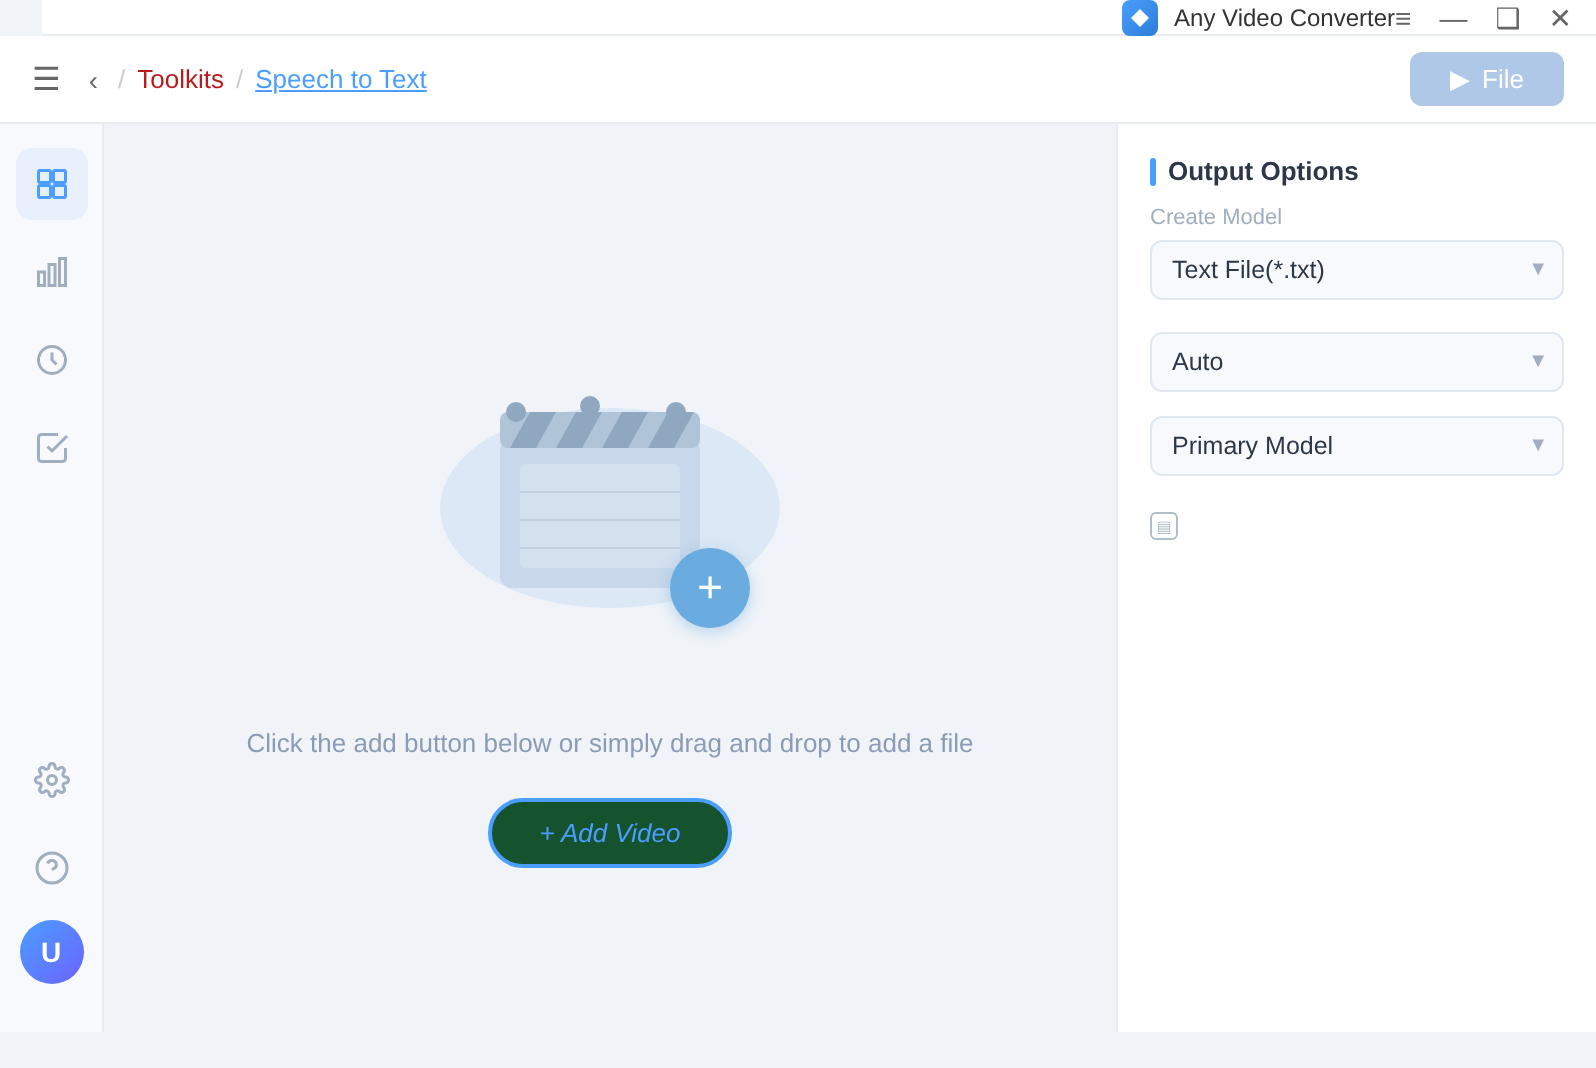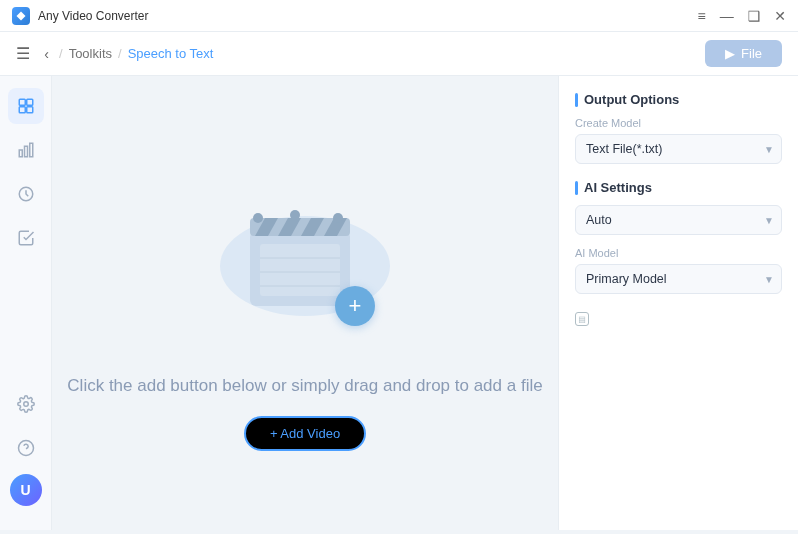--- a/index.html
+++ b/index.html
@@ -1,27 +1,28 @@
 <!DOCTYPE html>
 <html><head>
   <meta charset="utf-8">
   <style>
     * { box-sizing: border-box; margin: 0; padding: 0; }
     body { font-family: -apple-system, BlinkMacSystemFont, 'Segoe UI', sans-serif; background: #f0f4f8; width: 798px; height: 534px; overflow: hidden; }
 
     
     .title-bar {
-      height: 32px;
+      height: 18px;
       background: #ffffff;
       display: flex;
       align-items: center;
-      justify-content: space-between;
+      justify-content: flex-end;
       padding: 0 12px;
       border-bottom: 1px solid #e8edf2;
       user-select: none;
+      margin-left: 21px;
     }
     .title-bar-left {
       display: flex;
       align-items: center;
       gap: 8px;
     }
     .app-icon {
       width: 18px;
       height: 18px;
       background: linear-gradient(135deg, #4a9eff, #2d7dd6);
@@ -46,22 +47,22 @@
       height: 44px;
       background: #ffffff;
       display: flex;
       align-items: center;
       padding: 0 16px;
       gap: 10px;
       border-bottom: 1px solid #e8edf2;
     }
     .hamburger { font-size: 16px; color: #666; cursor: pointer; margin-right: 4px; }
     .breadcrumb { display: flex; align-items: center; gap: 6px; font-size: 13px; }
-    .breadcrumb-item { color: #737373; cursor: pointer; }
-    .breadcrumb-item.active { color: #4a9eff; }
+    .breadcrumb-item { color: #b91c1c; cursor: pointer; }
+    .breadcrumb-item.active { color: #4a9eff; text-decoration: underline; }
     .breadcrumb-sep { color: #ccc; }
     .back-btn { color: #666; font-size: 14px; cursor: pointer; }
     .start-btn {
       margin-left: auto;
       background: #b0c8e8;
       color: #ffffff;
       border: none;
       border-radius: 6px;
       padding: 6px 20px;
       font-size: 13px;
@@ -171,33 +172,33 @@
       border-radius: 50%;
       background: #6aacdf;
       display: flex; align-items: center; justify-content: center;
       color: white;
       font-size: 22px;
       font-weight: 300;
       z-index: 3;
       box-shadow: 0 2px 8px rgba(100,160,220,0.4);
     }
     .drop-hint {
-      font-size: 17px;
+      font-size: 13px;
       color: #8a9bb5;
       text-align: center;
     }
     .add-video-btn {
-      background: #000000;
+      background: #14532d;
       border: 2px solid #4a9eff;
       color: #4a9eff;
       border-radius: 20px;
       padding: 8px 24px;
       font-size: 13px;
       cursor: pointer;
-      display: flex; align-items: center; gap: 6px;
+      display: flex; align-items: center; gap: 6px; font-style: italic;
     }
 
     
     .right-panel {
       width: 240px;
       background: #ffffff;
       border-left: 1px solid #e8edf2;
       padding: 16px;
       display: flex;
       flex-direction: column;
@@ -403,39 +404,34 @@
             <option>Text File(*.txt)</option>
             <option>SRT File(*.srt)</option>
             <option>VTT File(*.vtt)</option>
           </select>
           <span class="select-arrow">▼</span>
         </div>
       </div>
     </div>
 
     <div>
-      <div class="section-header">
-        <div class="section-accent"></div>
-        <span>AI Settings</span>
-      </div>
       <div style="margin-bottom: 12px;">
         <div class="select-wrapper">
           <select class="select-box">
             <option>Auto</option>
             <option>English</option>
             <option>Chinese</option>
             <option>Japanese</option>
             <option>French</option>
             <option>Spanish</option>
           </select>
           <span class="select-arrow">▼</span>
         </div>
       </div>
       <div style="margin-bottom: 12px;">
-        <div class="field-label">AI Model</div>
         <div class="select-wrapper">
           <select class="select-box">
             <option>Primary Model</option>
             <option>Secondary Model</option>
           </select>
           <span class="select-arrow">▼</span>
         </div>
       </div>
       <button class="generate-btn">
         <div class="generate-icon">▤</div>

